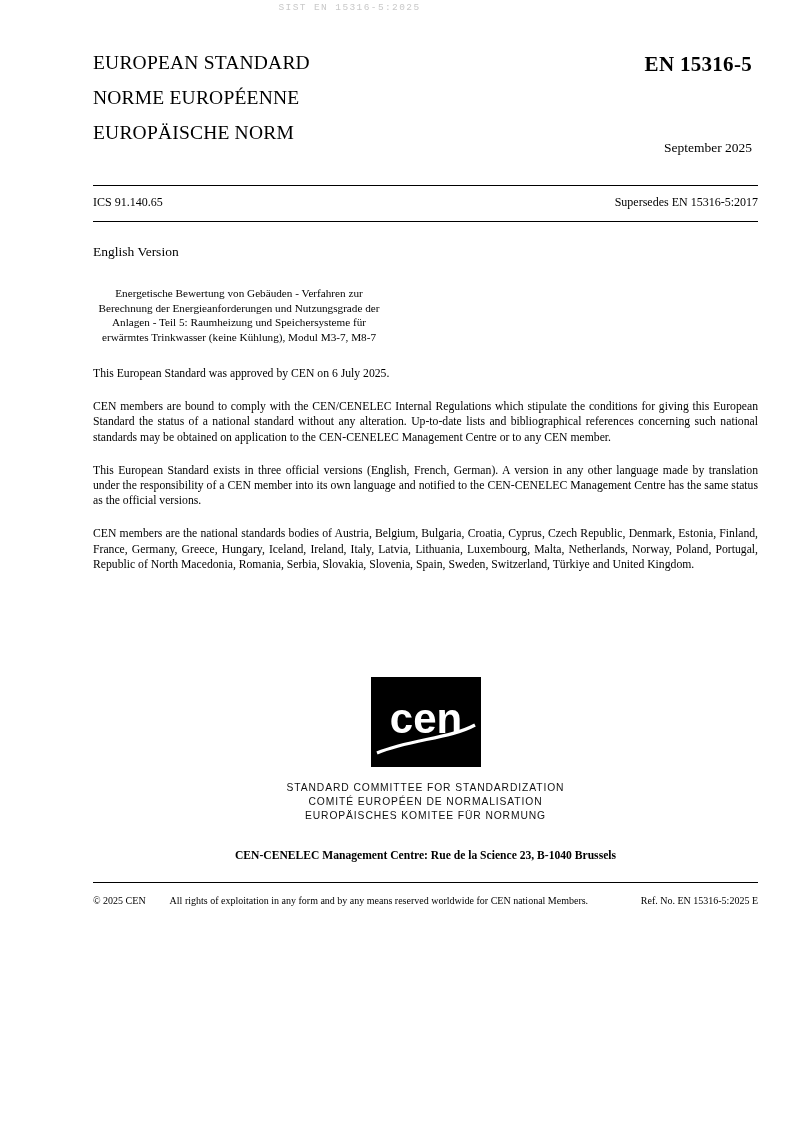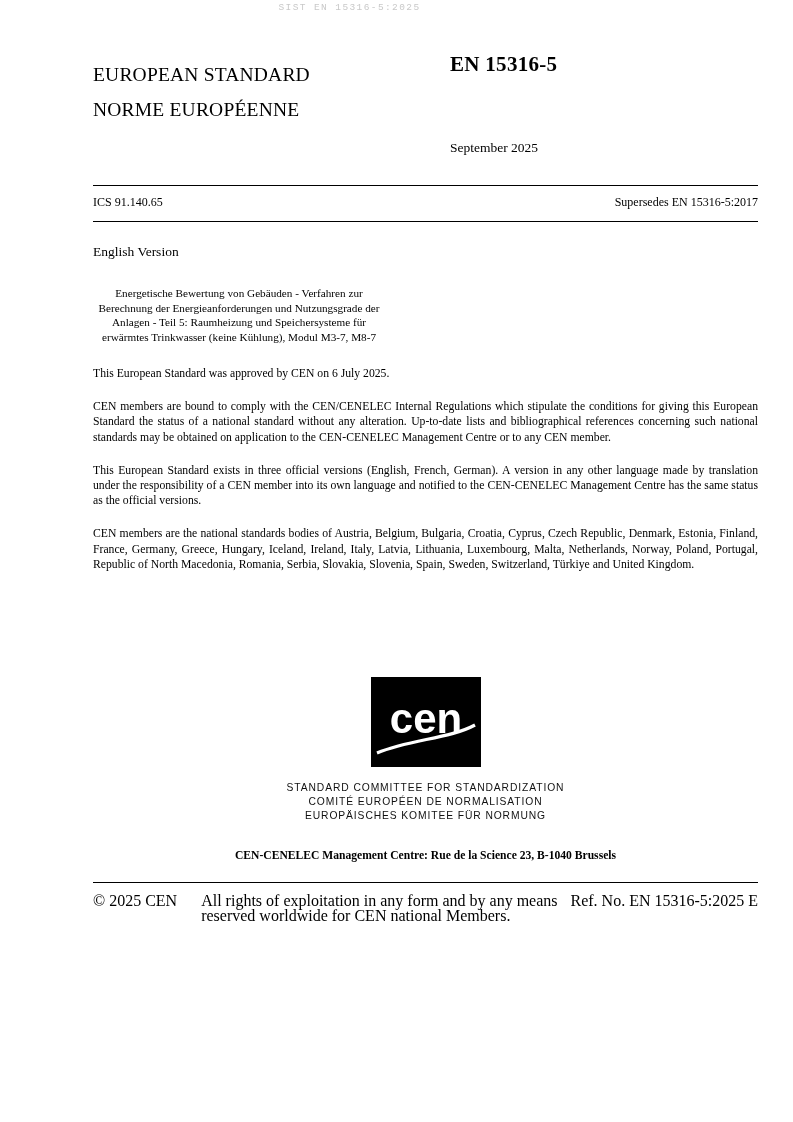--- a/index.html
+++ b/index.html
@@ -40,35 +40,35 @@
   }
   
   .hdr {
     margin-top: 45px;
     position: relative;
     height: 120px;
   }
   .hdr-left {
     position: absolute;
     left: 0;
-    top: 12px;
+    top: 0;
     width: 330px;
   }
   .hdr-left div {
     font-family: "Liberation Serif", serif;
     font-size: 19.5px;
     line-height: 35px;
     letter-spacing: 0.2px;
   }
   .hdr-right {
     position: absolute;
-    left: 357px;
+    left: 339px;
     top: 0;
     width: 320px;
-    text-align: left;
+    text-align: right;
   }
   .std-number {
     font-size: 21px;
     font-weight: bold;
     letter-spacing: 0.3px;
     margin-top: 7px;
   }
   .std-date {
     font-size: 13.5px;
     margin-top: 63px;
@@ -137,41 +137,42 @@
   .mgmt {
     text-align: center;
     font-size: 11.6px;
     font-weight: bold;
     margin-top: 26px;
   }
   .rule-bottom { margin-top: 20px; }
   .footer {
     display: flex;
     justify-content: space-between;
-    font-size: 16px;
+    font-size: 10px;
     line-height: 15px;
     margin-top: 10px;
   }
   .footer-left { display: flex; }
   .footer-copy { margin-right: 24px; white-space: nowrap; }
   .footer-right { white-space: nowrap; padding-top: 0px; }
 </style>
 </head>
 <body>
 
 <div class="page">
 
   <div class="watermark">SIST EN 15316-5:2025</div>
 
   <div class="content">
 
     <div class="hdr">
       <div class="hdr-left">
         <div>EUROPEAN STANDARD</div>
         <div>NORME EUROPÉENNE</div>
+        <div>EUROPÄISCHE NORM</div>
       </div>
       <div class="hdr-right">
         <div class="std-number">EN 15316-5</div>
         <div class="std-date">September 2025</div>
       </div>
     </div>
 
     <hr class="rule rule-top">
 
     <div class="meta">

